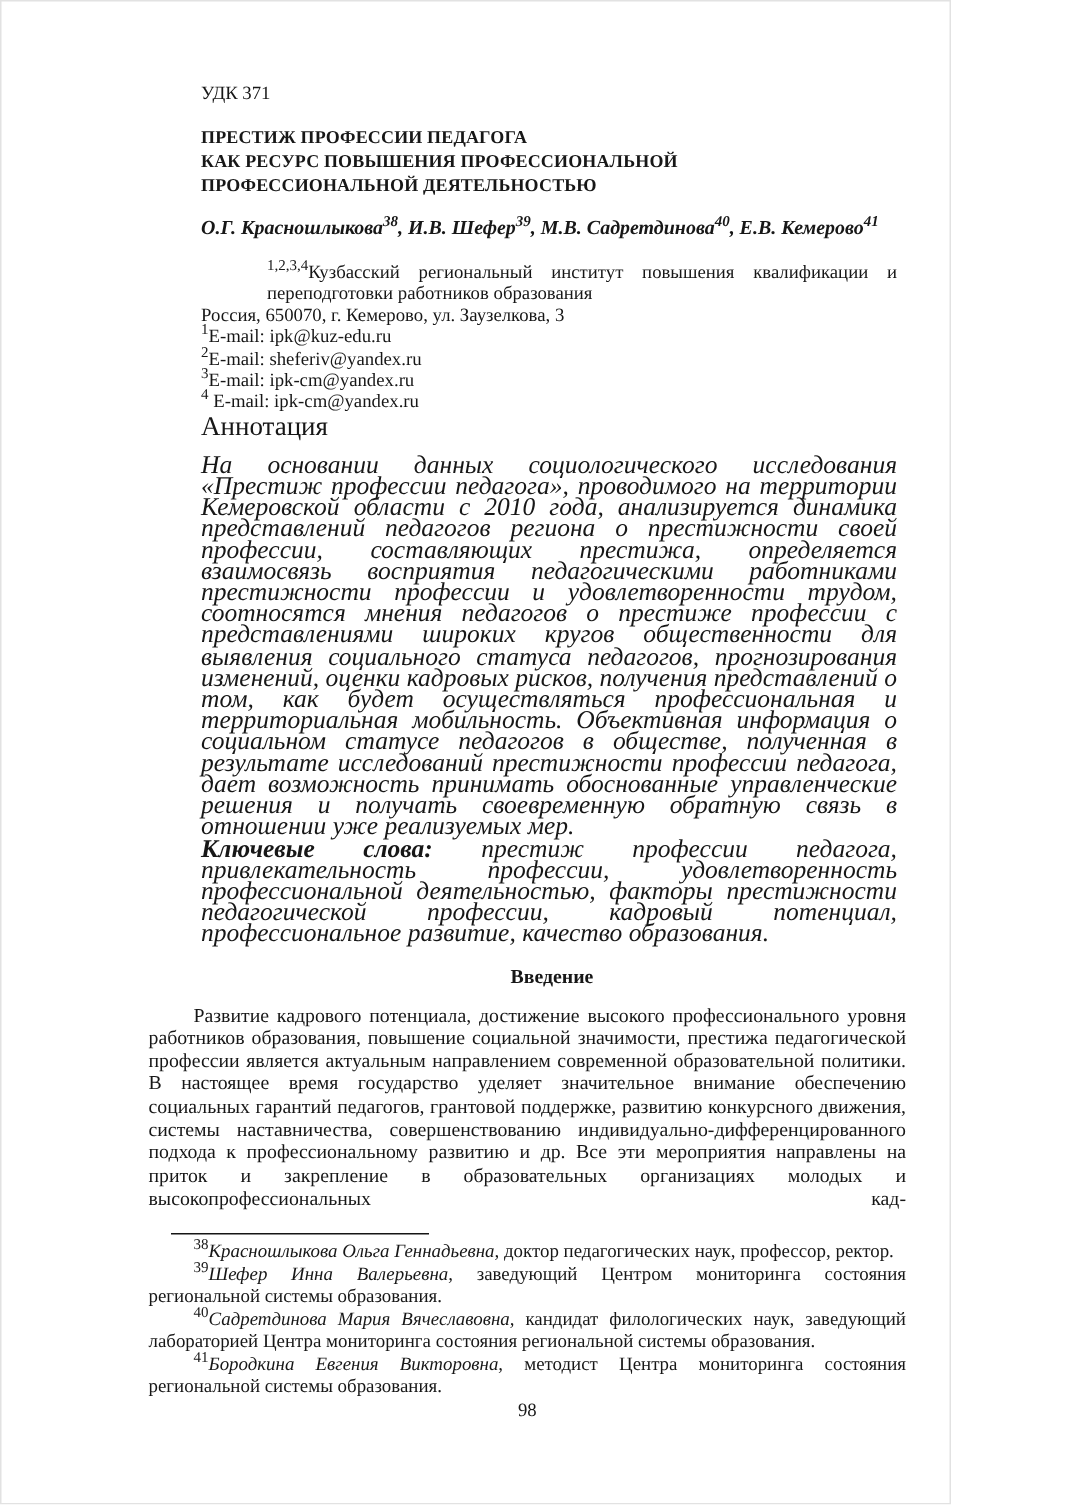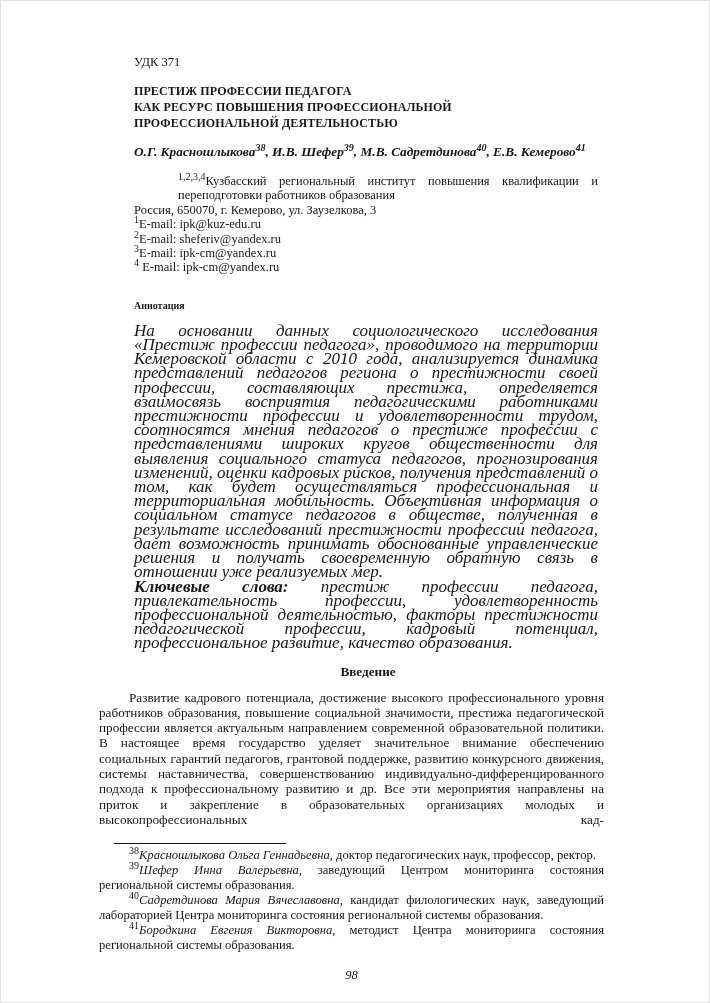--- a/index.html
+++ b/index.html
@@ -1,42 +1,42 @@
 <!DOCTYPE html>
 <html lang="ru"><head>
 <meta charset="utf-8">
 <style>
   html,body{margin:0;padding:0;background:#ffffff;}
   .page{
-    width:710px;height:1003px;box-sizing:border-box;
+    width:634px;height:1003px;box-sizing:border-box;
     background:#ffffff;border:1px solid #e2e2e2;
     font-family:"Liberation Serif","DejaVu Serif",serif;
     color:#171717;position:relative;overflow:hidden;
   }
   sup{font-size:10px;line-height:0;vertical-align:super;}
   
   .topmatter{margin:54px 0 0 133px;width:464px;}
   .udk{font-size:12.5px;line-height:14px;}
   .title{margin-top:14px;font-weight:bold;font-size:12px;line-height:16px;letter-spacing:.1px;}
   .authors{margin-top:13px;font-weight:bold;font-style:italic;font-size:13.3px;line-height:16px;white-space:nowrap;}
   .affiliation{margin-top:14px;font-size:12.5px;line-height:14.4px;text-align:justify;margin-left:44px;}
   .plainline{font-size:12.5px;line-height:14.4px;}
-  .abs-heading{margin-top:23px;font-weight:bold;font-size:10px;line-height:15px;}
+  .abs-heading{margin-top:2px;font-weight:normal;font-size:18px;line-height:15px;}
   .abstract{margin-top:11px;}
   .abstract p{margin:0;font-style:italic;font-size:17px;line-height:14.2px;text-align:justify;}
   .kw-label{font-weight:bold;}
   
   .body-col{margin:13px 0 0 98px;width:505px;}
   .section-heading{font-weight:bold;font-size:13.2px;line-height:15px;padding-left:33px;text-align:center;}
   .body-par{margin:11px 0 0 0;font-size:13.2px;line-height:15.3px;text-align:justify;text-align-last:justify;text-indent:30px;}
   
   .fn-rule{margin:16px 0 4px 15px;width:172px;height:0;border-top:1.5px solid #151515;}
   .footnotes p{margin:0;font-size:12.6px;line-height:14.9px;text-align:justify;text-indent:30px;}
   .fn-name{font-style:italic;}
-  .page-num{margin-top:15px;text-align:center;font-size:12.5px;line-height:14px;font-style:italic;}
+  .page-num{margin-top:1px;text-align:center;font-size:12.5px;line-height:14px;}
 </style>
 </head>
 <body>
 
 <div class="page">
 
   <div class="topmatter">
 
     <div class="udk">УДК 371</div>
 

